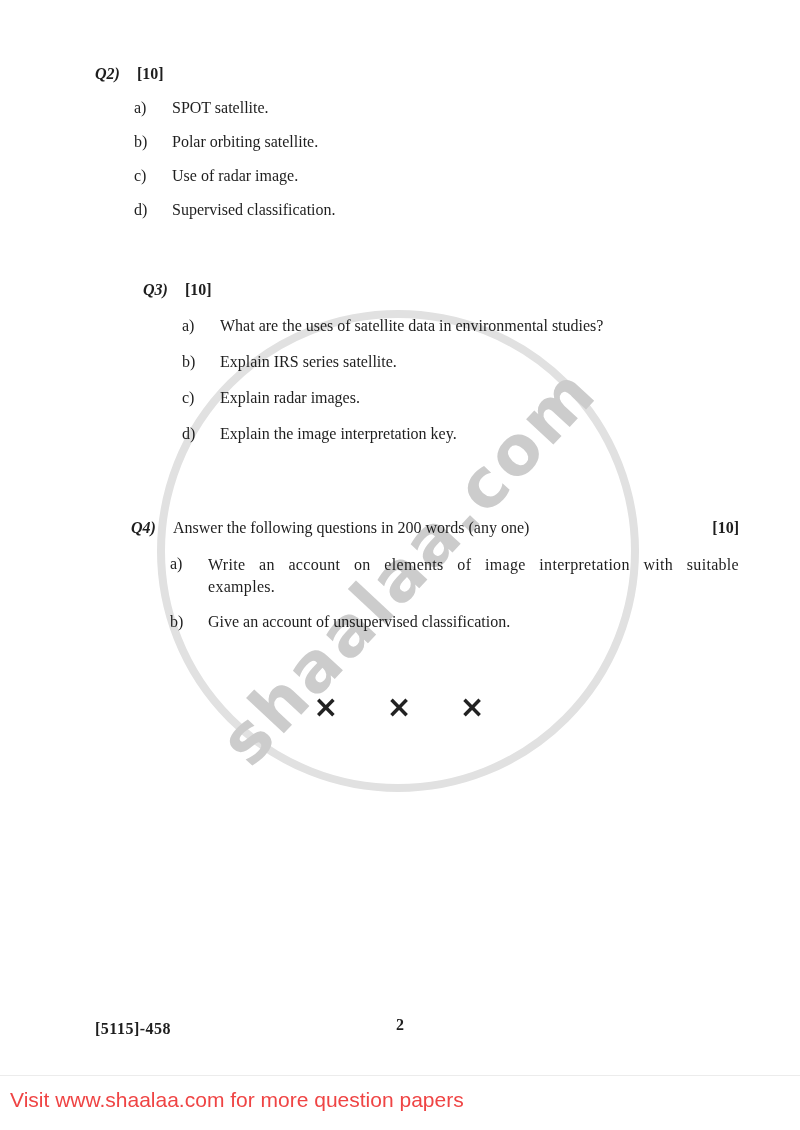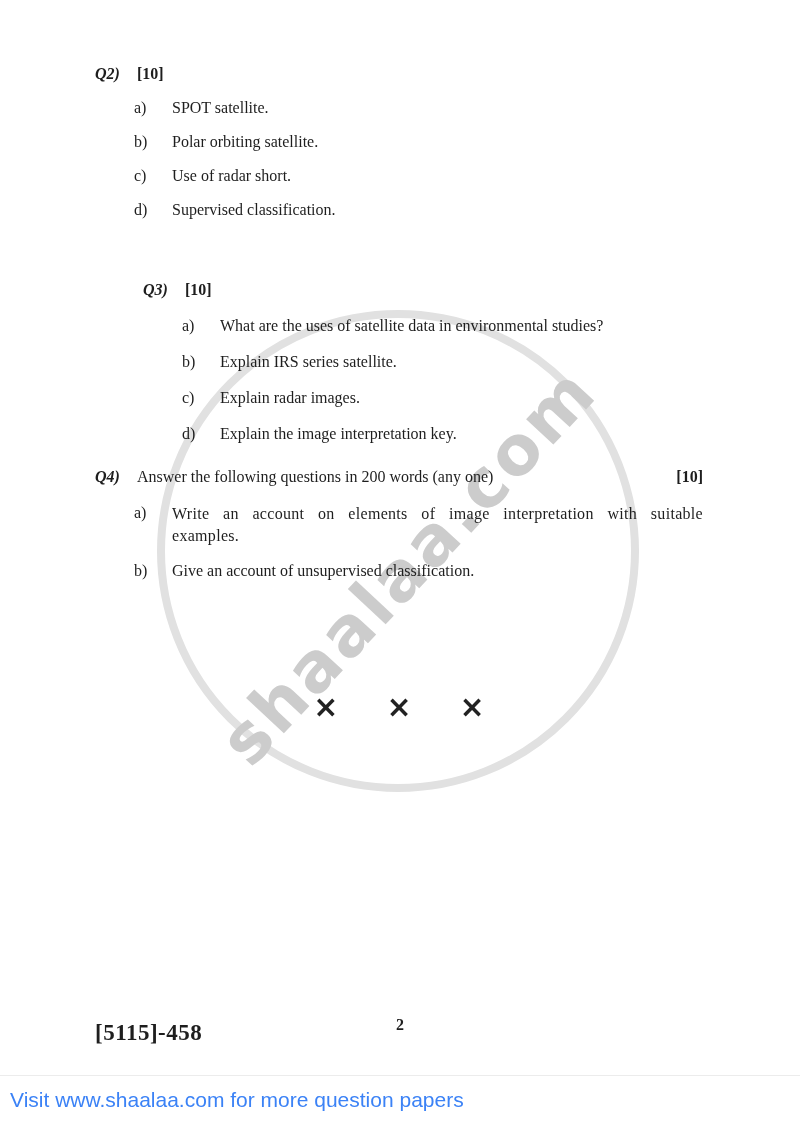--- a/index.html
+++ b/index.html
@@ -33,21 +33,21 @@
     font-size: 68px;
     letter-spacing: 3px;
     color: #cccccc;
     white-space: nowrap;
   }
 
   
   .content { position: absolute; left: 95px; width: 608px; z-index: 1; }
   #q2 { top: 64px; }
   #q3 { top: 280px; margin-left: 48px; }
-  #q4 { top: 467px; }
+  #q4 { top: 518px; margin-left: 36px; }
 
   .q-head { display: flex; line-height: 20px; font-size: 16px; }
   .q-label {
     flex: 0 0 42px;
     font-weight: 700;
     font-style: italic;
   }
   .q-text { flex: 1 1 auto; }
   .q-marks { flex: 0 0 auto; font-weight: 700; }
 
@@ -80,21 +80,21 @@
     font-weight: 700;
     font-size: 30px;
     color: #222222;
     line-height: 30px;
   }
 
   
   .paper-code {
     position: absolute;
     left: 95px; top: 1020px;
-    font-size: 23px;
+    font-size: 16px;
     font-weight: 700;
     letter-spacing: 0.5px;
     z-index: 1;
     font-family: Liberation Serif, serif;
   }
   .page-number {
     position: absolute;
     left: 0; top: 1016px;
     width: 800px;
     text-align: center;
@@ -110,21 +110,21 @@
     width: 800px; height: 55px;
     background: #ffffff;
     border-top: 1px solid #ececec;
     z-index: 2;
   }
   .banner-text {
     position: absolute;
     left: 10px; top: 12px;
     font-family: "Liberation Sans", sans-serif;
     font-size: 21px;
-    color: #3b82f6;
+    color: #ef4444;
     white-space: nowrap;
   }
 </style>
 </head>
 <body>
 
 <div class="page">
 
   <div class="watermark">
     <div class="wm-ring"></div>
@@ -140,21 +140,21 @@
       <div class="q-item">
         <span class="item-letter">a)</span>
         <span class="item-text">SPOT satellite.</span>
       </div>
       <div class="q-item">
         <span class="item-letter">b)</span>
         <span class="item-text">Polar orbiting satellite.</span>
       </div>
       <div class="q-item">
         <span class="item-letter">c)</span>
-        <span class="item-text">Use of radar short.</span>
+        <span class="item-text">Use of radar image.</span>
       </div>
       <div class="q-item">
         <span class="item-letter">d)</span>
         <span class="item-text">Supervised classification.</span>
       </div>
     </div>
   </section>
 
   <section class="content" id="q3">
     <div class="q-head">

